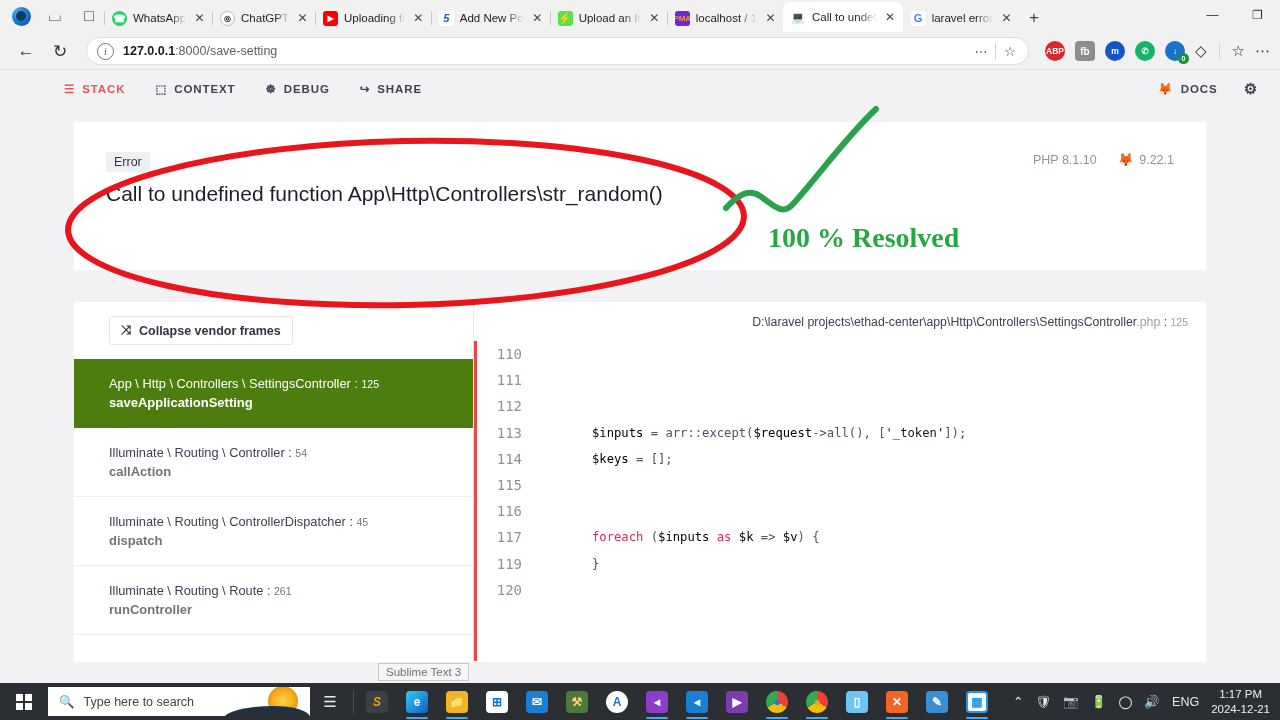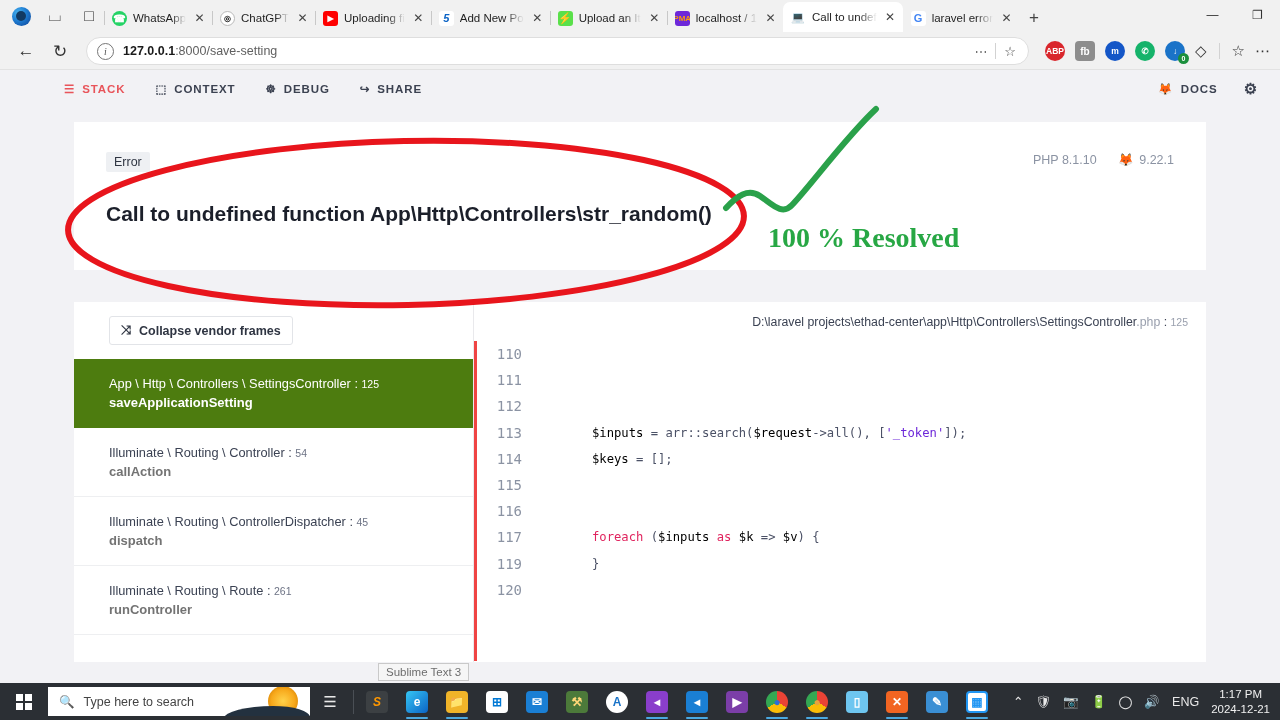--- a/index.html
+++ b/index.html
@@ -120,21 +120,21 @@
 
   .error-card {
     margin: 14px 74px 0 74px; background: #ffffff; height: 148px;
     padding: 30px 32px 0 32px; position: relative;
   }
   .err-badge {
     display: inline-block; background: #eef0f3; color: #2f3542; font-size: 12.5px;
     padding: 3px 8px; border-radius: 2px;
   }
   .err-title {
-    margin-top: 30px; font-size: 21px; color: #1b1f2a; font-weight: bold;
+    margin-top: 10px; font-size: 21px; color: #1b1f2a; font-weight: normal;
   }
   .versions {
     position: absolute; right: 32px; top: 30px; display: flex; align-items: center;
     gap: 22px; font-size: 12.5px; color: #8b93a3;
   }
   .versions .lv { display: flex; align-items: center; gap: 5px; }
 
   .body-wrap { margin: 32px 74px 0 74px; display: flex; background: #fff; height: 360px; }
   .frames { width: 400px; background: #fff; border-right: 1px solid #e9e9ec; }
   .collapse-row { padding: 14px 0 14px 35px; }
@@ -159,21 +159,21 @@
   .filepath .ext2 { color: #9aa0ae; }
   .filepath .ln2 { color: #9aa0ae; font-size: 10.5px; }
   .codelines { margin-top: 12px; position: relative; }
   .codeline { display: flex; height: 26.2px; align-items: center;
     font-family: "DejaVu Sans Mono", monospace; font-size: 12.2px; }
   .lnum { width: 48px; text-align: right; color: #8b93a3; flex: 0 0 48px; font-size: 14px;}
   .ccontent { padding-left: 70px; color: #5a5f73; white-space: pre; }
   .redbar { position: absolute; left: 0; top: 0; width: 3px; height: 320px; background: #ef4444; }
   .kw-var { color: #000000; margin-top: 16px; }
   .kw-red { color: #e0245e; }
-  .kw-str { color: #6d28d9; margin-top: 6px; }
+  .kw-str { color: #0f172a; margin-top: 6px; }
   .kw-pl  { color: #4b5166; }
 
   .tooltip-st {
     position: absolute; left: 378px; top: 663px; background: #f6f6f6; border: 1px solid #c9c9c9;
     font-size: 11.5px; color: #6e6e6e; padding: 2px 7px; z-index: 40;
   }
 
   
   .anno { position: absolute; pointer-events: none; z-index: 30; }
   .resolved {
@@ -391,21 +391,21 @@
           <div class="codeline">
               <span class="lnum">111</span>
               <span class="ccontent"></span>
             </div>
           <div class="codeline">
               <span class="lnum">112</span>
               <span class="ccontent"></span>
             </div>
           <div class="codeline">
               <span class="lnum">113</span>
-              <span class="ccontent"><span class="kw-var">$inputs</span><span class="kw-pl"> = arr::search(</span><span class="kw-var">$request</span><span class="kw-pl">-&gt;all(), [</span><span class="kw-str">'_token'</span><span class="kw-pl">]);</span></span>
+              <span class="ccontent"><span class="kw-var">$inputs</span><span class="kw-pl"> = arr::except(</span><span class="kw-var">$request</span><span class="kw-pl">-&gt;all(), [</span><span class="kw-str">'_token'</span><span class="kw-pl">]);</span></span>
             </div>
           <div class="codeline">
               <span class="lnum">114</span>
               <span class="ccontent"><span class="kw-var">$keys</span><span class="kw-pl"> = [];</span></span>
             </div>
           <div class="codeline">
               <span class="lnum">115</span>
               <span class="ccontent"></span>
             </div>
           <div class="codeline">

